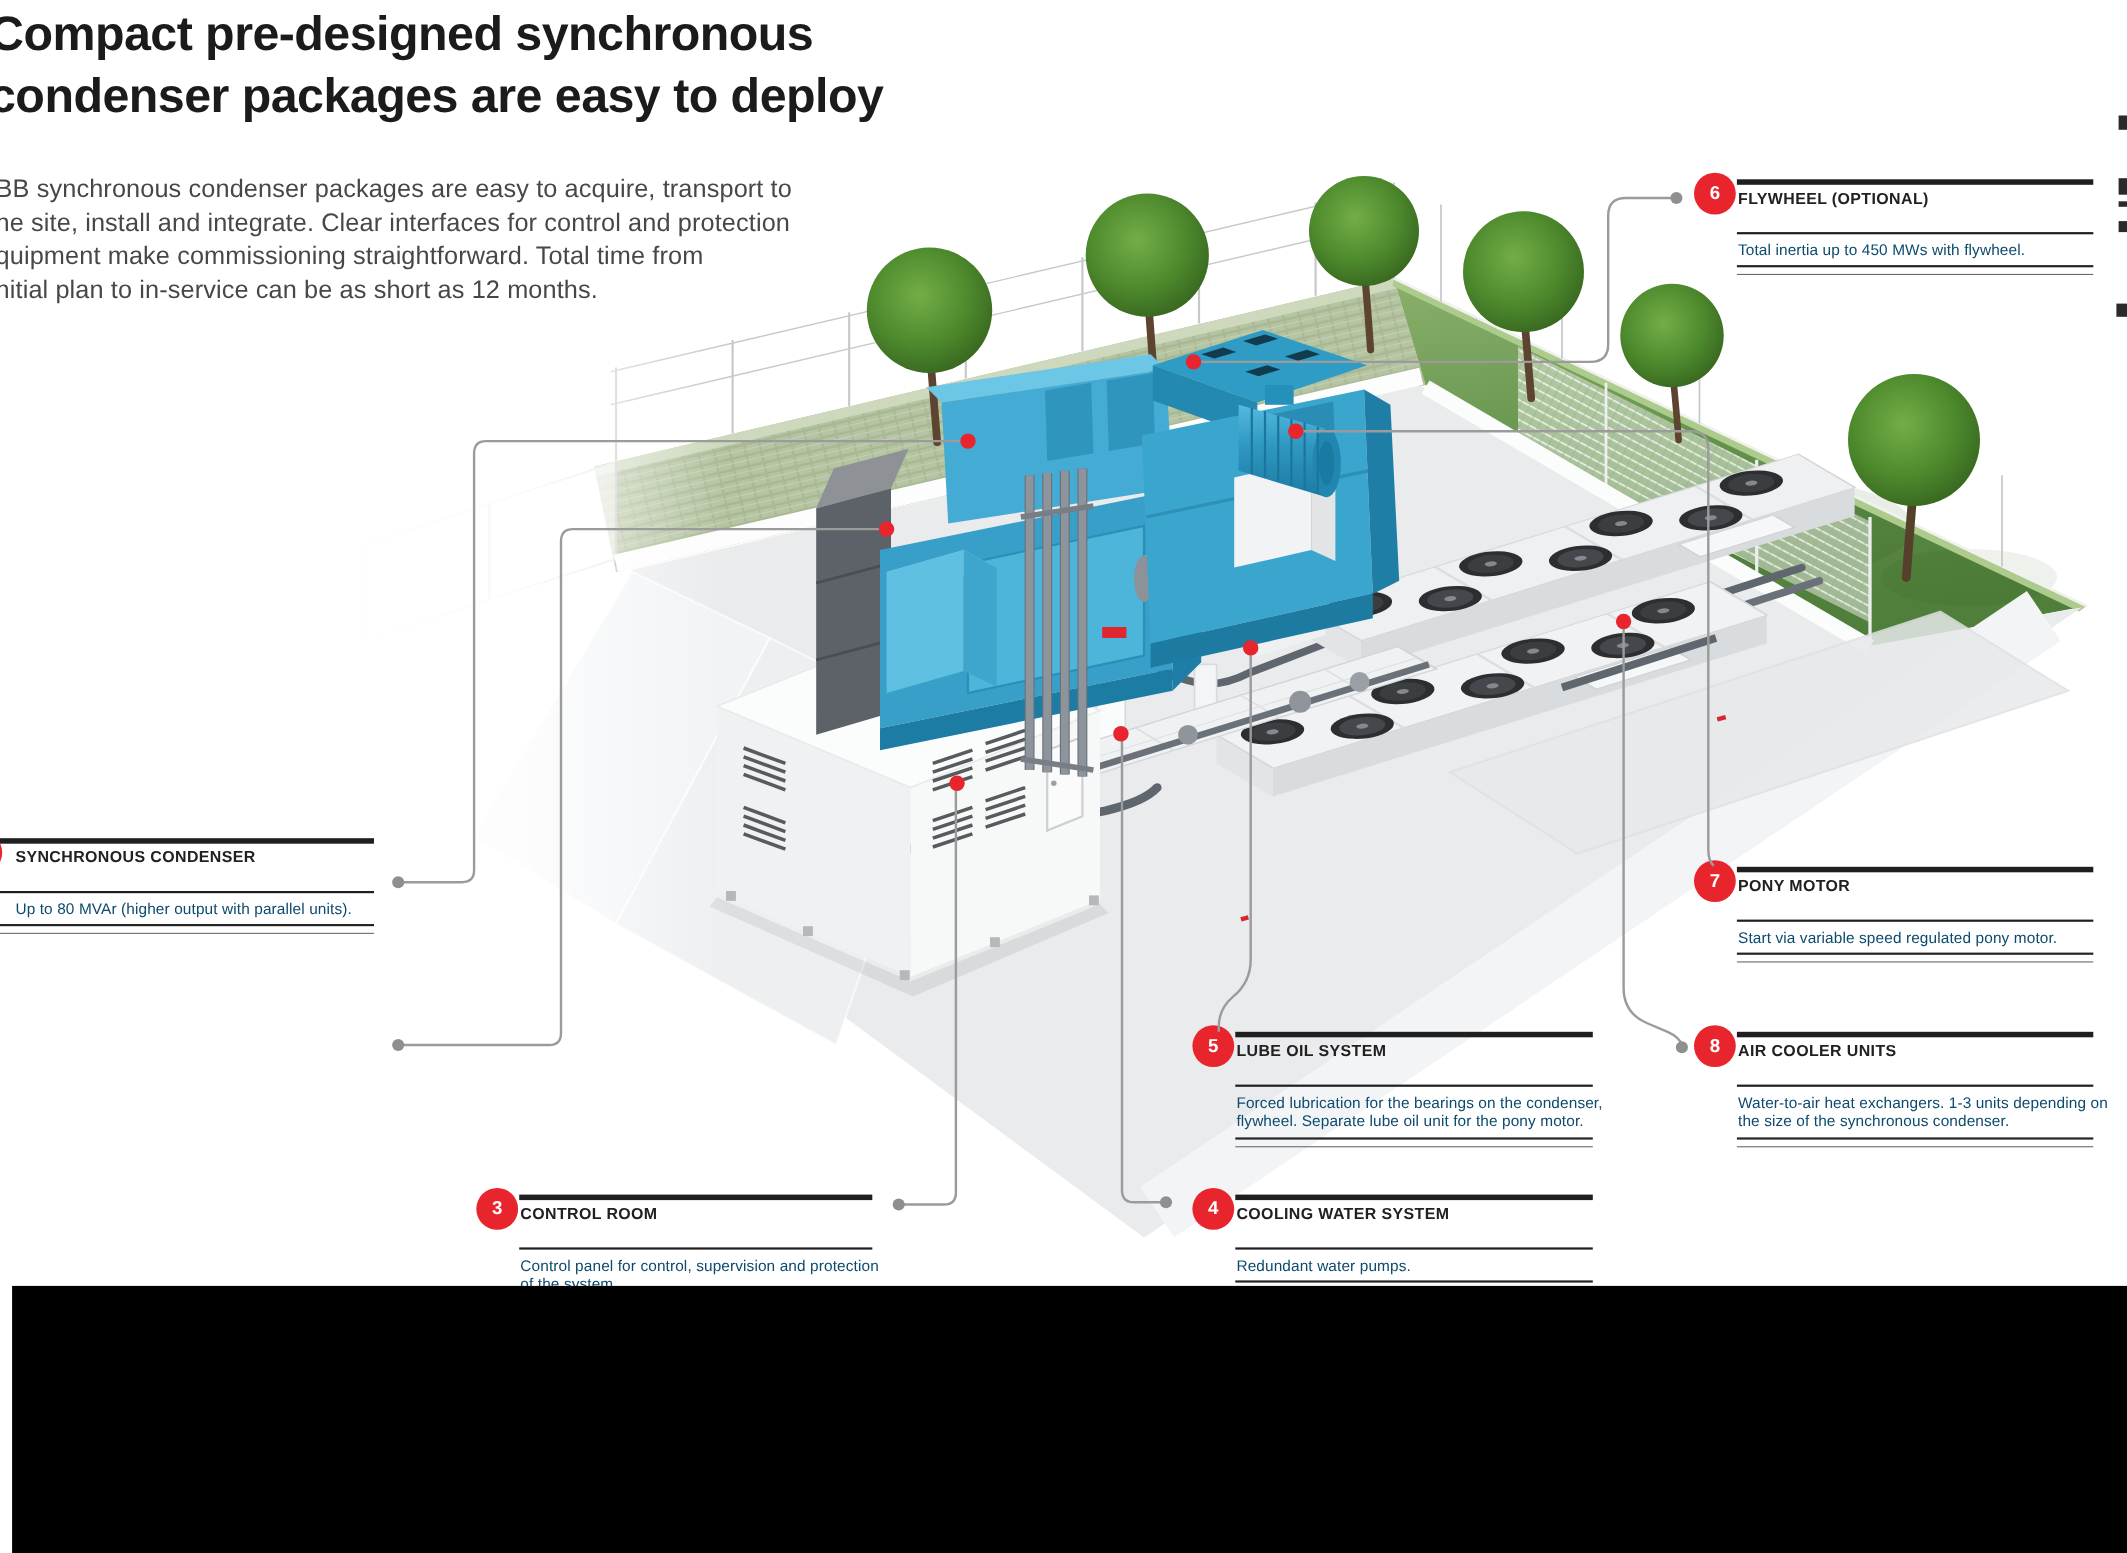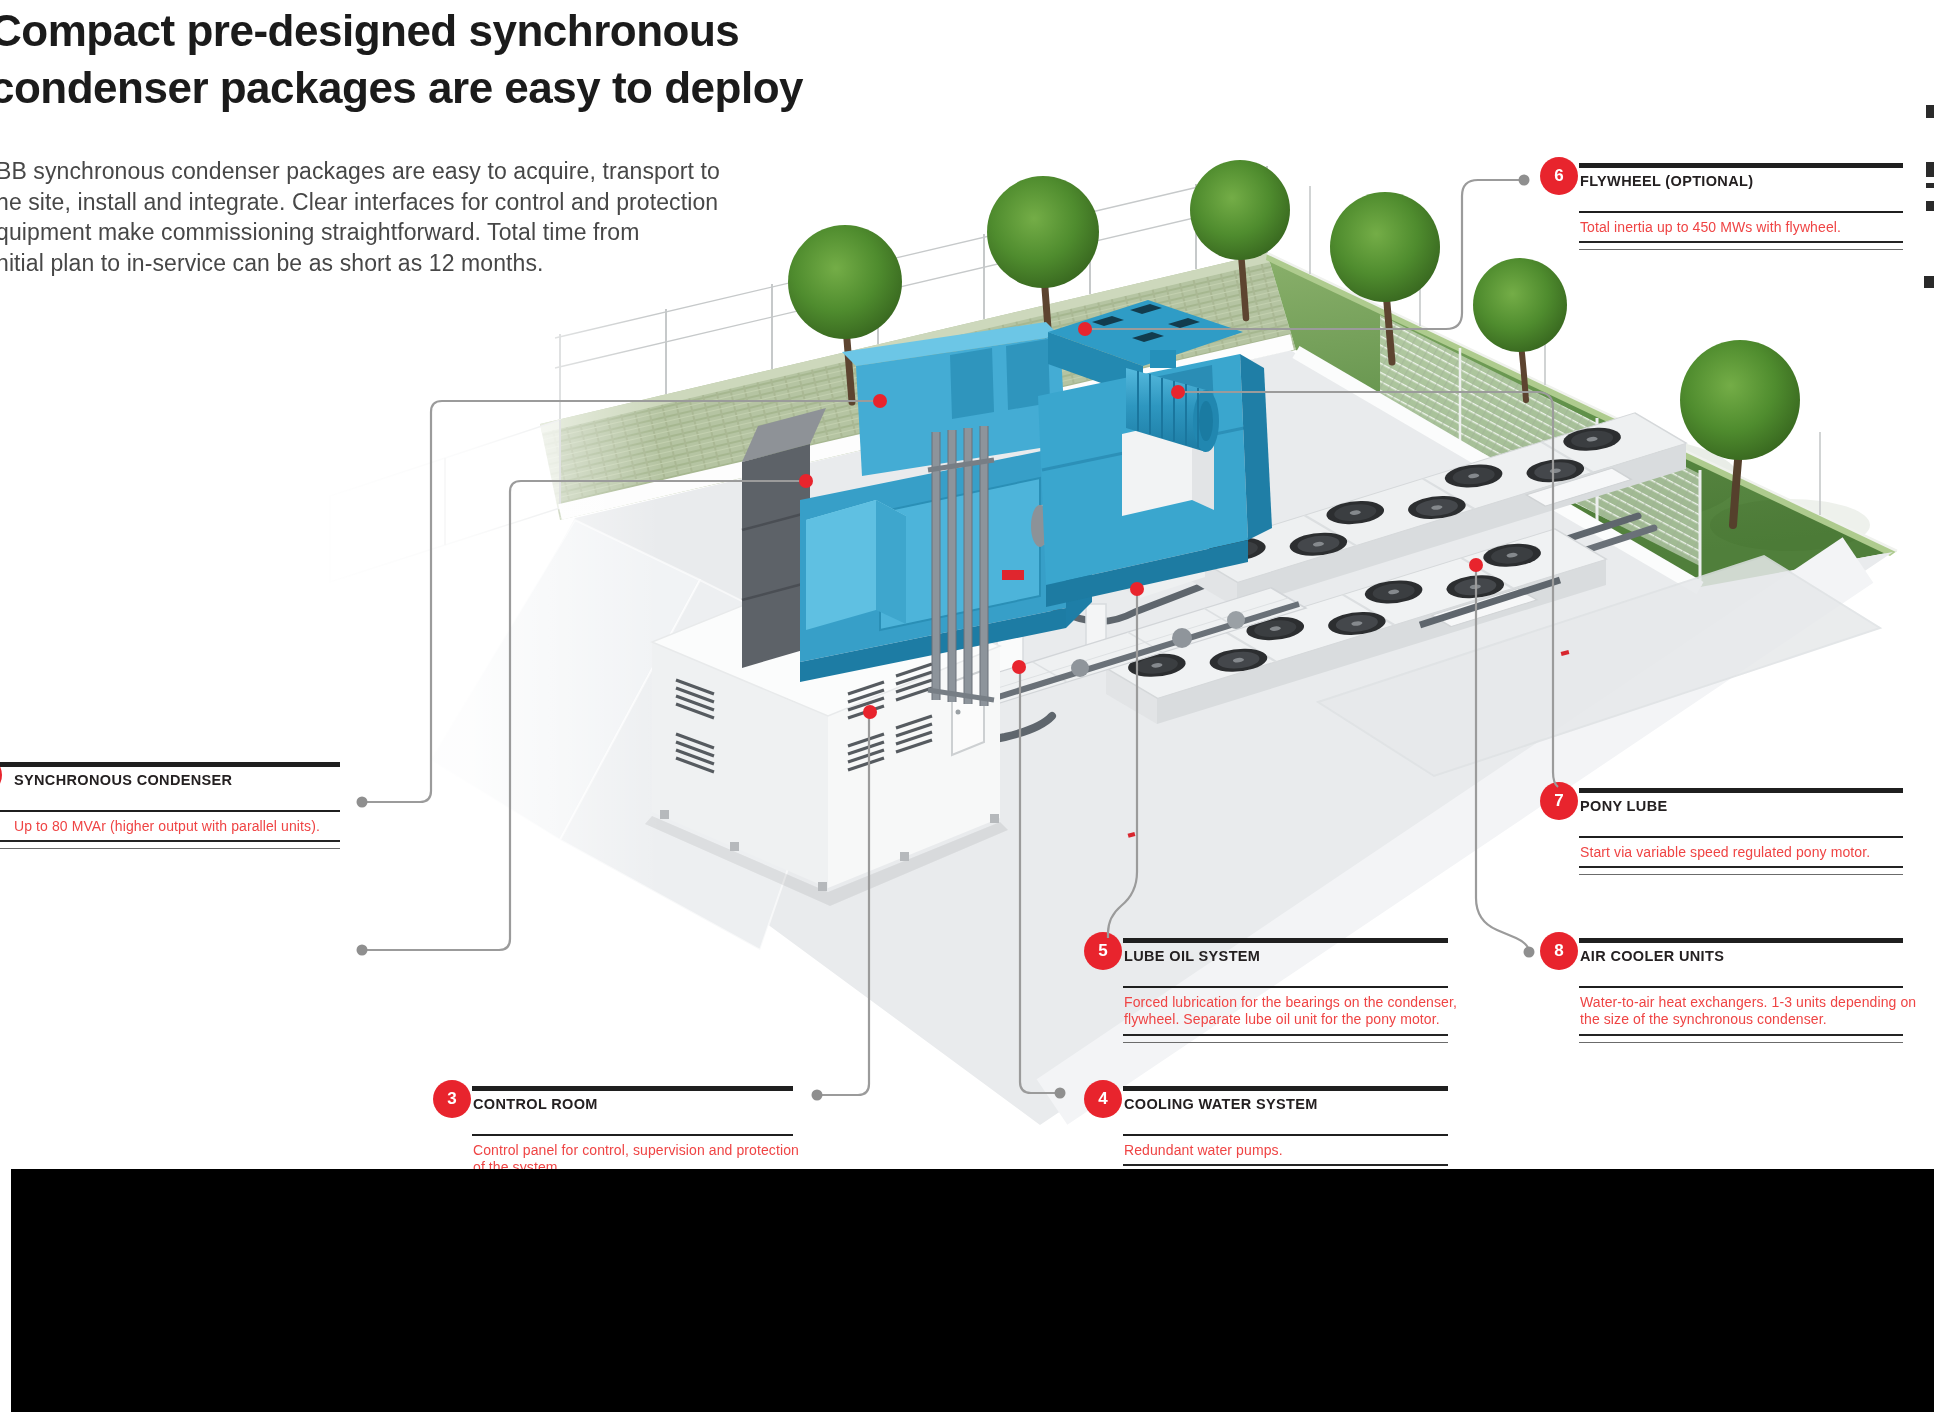--- a/index.html
+++ b/index.html
@@ -9,21 +9,21 @@
   #title{position:absolute;left:-10px;top:2px;color:#1b1b1b;font-weight:700;
          font-size:44px;line-height:57px;letter-spacing:-0.5px;white-space:nowrap;}
   #intro{position:absolute;left:-4px;top:156px;color:#474747;font-size:23px;
          line-height:30.6px;white-space:nowrap;letter-spacing:0.1px;}
   
   .callout{position:absolute;}
   .co-ruletop{height:4.5px;background:#1f1f1f;}
   .co-head{font-weight:700;font-size:14.5px;letter-spacing:.35px;color:#242021;
            padding:5px 0 22px 1px;border-bottom:2.5px solid #1f1f1f;white-space:nowrap;}
   .co-body{padding:6px 0 5px 1px;}
-  .co-line{font-size:14px;line-height:17.5px;color:#ef4444;white-space:nowrap;letter-spacing:.1px;}
+  .co-line{font-size:14px;line-height:17.5px;color:#0c4a6e;white-space:nowrap;letter-spacing:.1px;}
   .co-rulebot{height:6px;border-top:2.5px solid #242424;border-bottom:1.5px solid #6b6b6b;}
   .co-num{position:absolute;width:38px;height:38px;border-radius:50%;background:#e8242d;
           color:#fff;font-weight:700;font-size:17px;display:flex;align-items:center;
           justify-content:center;top:-6px;left:-39px;}
   .callout.cut .co-num{left:-36px;}
   .callout.cut .co-head,.callout.cut .co-body{padding-left:14px;}
   
   #scene,#overlay{position:absolute;left:0;top:0;}
   
   #blackbar{position:absolute;left:11px;top:1169px;width:1923px;height:243px;background:#000;}
@@ -420,21 +420,21 @@
     <div class="co-body">
         <div class="co-line">Total inertia up to 450 MWs with flywheel.</div>
         <div class="co-line"></div>
       </div>
     <div class="co-rulebot"></div>
   </div>
 
   <div class="callout" style="left:1579px;top:788px;width:324px;">
     <div class="co-num">7</div>
     <div class="co-ruletop"></div>
-    <div class="co-head">PONY LUBE</div>
+    <div class="co-head">PONY MOTOR</div>
     <div class="co-body">
         <div class="co-line">Start via variable speed regulated pony motor.</div>
         <div class="co-line"></div>
       </div>
     <div class="co-rulebot"></div>
   </div>
 
   <div class="callout" style="left:1579px;top:938px;width:324px;">
     <div class="co-num">8</div>
     <div class="co-ruletop"></div>

